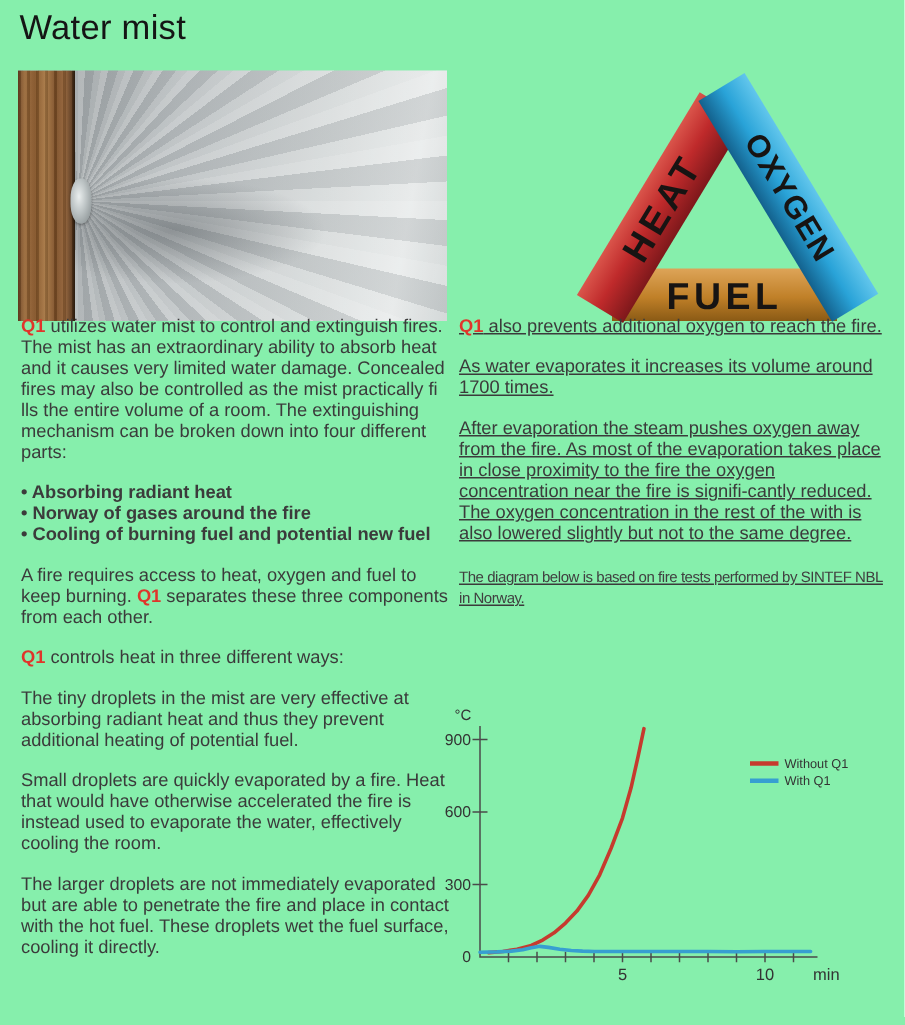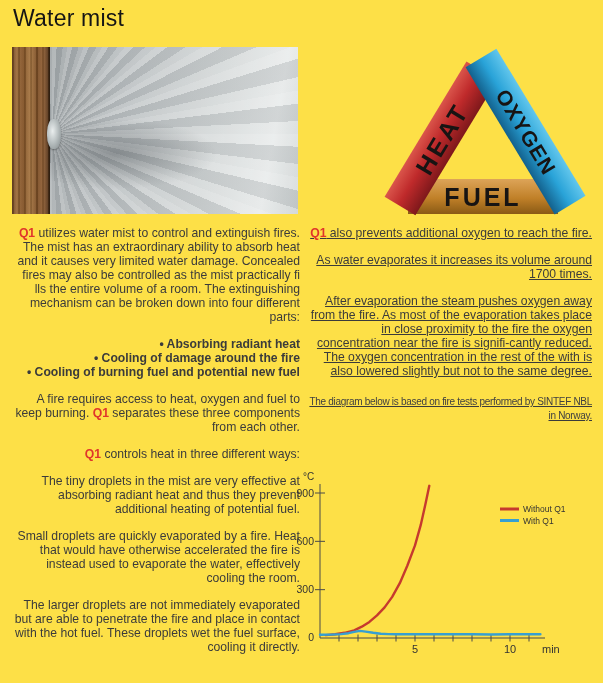--- a/index.html
+++ b/index.html
@@ -1,17 +1,17 @@
 <!DOCTYPE html>
 <html><head>
 <meta charset="utf-8">
 <style>
   html,body{margin:0;padding:0;background:#ffffff;}
   .page{
-    position:relative;width:603px;height:683px;background:#fde047;
+    position:relative;width:603px;height:683px;background:#86efac;
     font-family:"Liberation Sans",sans-serif;color:#3b3b3b;overflow:hidden;
   }
   .page-title{
     position:absolute;left:13px;top:5px;margin:0;
     font-size:23px;font-weight:400;color:#151515;letter-spacing:0.2px;
   }
   
   .photo{
     position:absolute;left:12px;top:47px;width:286px;height:167px;overflow:hidden;
     background:
@@ -24,21 +24,21 @@
     background:
       repeating-linear-gradient(90deg, rgba(0,0,0,.14) 0 2px, rgba(255,255,255,.05) 2px 6px),
       linear-gradient(90deg,#6e4423 0%,#9a6a3a 12%,#835327 30%,#a87844 48%,#7c4e26 66%,#936237 82%,#5d3a1e 94%,#2e1f11 100%);
   }
   .nozzle{
     position:absolute;left:35px;top:72px;width:14px;height:30px;border-radius:45%;
     background:radial-gradient(ellipse at 40% 40%, #eaeeee 0%, #bac1c2 45%, #7f8789 100%);
     box-shadow:0 1px 2px rgba(0,0,0,.35);
   }
   
-  .col{position:absolute;top:226px;width:286px;font-size:12.2px;line-height:14px;text-align:right;}
+  .col{position:absolute;top:210px;width:286px;font-size:12.2px;line-height:14px;}
   .col-left{left:14px;}
   .col-right{left:306px;text-decoration:underline;}
   .col p{margin:0 0 13px 0;}
   .col ul{margin:0 0 13px 0;padding:0;list-style:none;font-weight:bold;}
   .col li{line-height:14px;}
   .q1{color:#e0352b;font-weight:700;}
   .caption{margin-top:17px !important;font-size:10px;letter-spacing:-0.3px;color:#404040;line-height:14px;}
   
   .triangle{position:absolute;left:378px;top:46px;}
   .triangle text{font-family:"Liberation Sans",sans-serif;font-weight:700;fill:#171413;}
@@ -81,21 +81,21 @@
     <rect x="0" y="-18" width="172" height="36" fill="url(#gBlue)" transform="translate(103,12) rotate(58.8)"></rect>
     <text transform="translate(64,93) rotate(-58.8)" text-anchor="middle" dominant-baseline="central" font-size="25" letter-spacing="3">HEAT</text>
     <text transform="translate(148,86) rotate(58.8)" text-anchor="middle" dominant-baseline="central" font-size="21" letter-spacing="1">OXYGEN</text>
     <text x="105" y="160" text-anchor="middle" font-size="25" letter-spacing="3">FUEL</text>
   </svg>
 
   <div class="col col-left">
     <p><span class="q1">Q1</span><span> utilizes water mist to control and extinguish fires. The mist has an extraordinary ability to absorb heat and it causes very limited water damage. Concealed fires may also be controlled as the mist practically fi lls the entire volume of a room. The extinguishing mechanism can be broken down into four different parts:</span></p>
     <ul>
       <li>• Absorbing radiant heat</li>
-      <li>• Cooling of damage around the fire</li>
+      <li>• Norway of gases around the fire</li>
       <li>• Cooling of burning fuel and potential new fuel</li>
     </ul>
     <p><span>A fire requires access to heat, oxygen and fuel to keep burning. </span><span class="q1">Q1</span><span> separates these three components from each other.</span></p>
     <p><span class="q1">Q1</span><span> controls heat in three different ways:</span></p>
     <p>The tiny droplets in the mist are very effective at absorbing radiant heat and thus they prevent additional heating of potential fuel.</p>
     <p>Small droplets are quickly evaporated by a fire. Heat that would have otherwise accelerated the fire is instead used to evaporate the water, effectively cooling the room.</p>
     <p>The larger droplets are not immediately evaporated but are able to penetrate the fire and place in contact with the hot fuel. These droplets wet the fuel surface, cooling it directly.</p>
   </div>
 
   <div class="col col-right">

